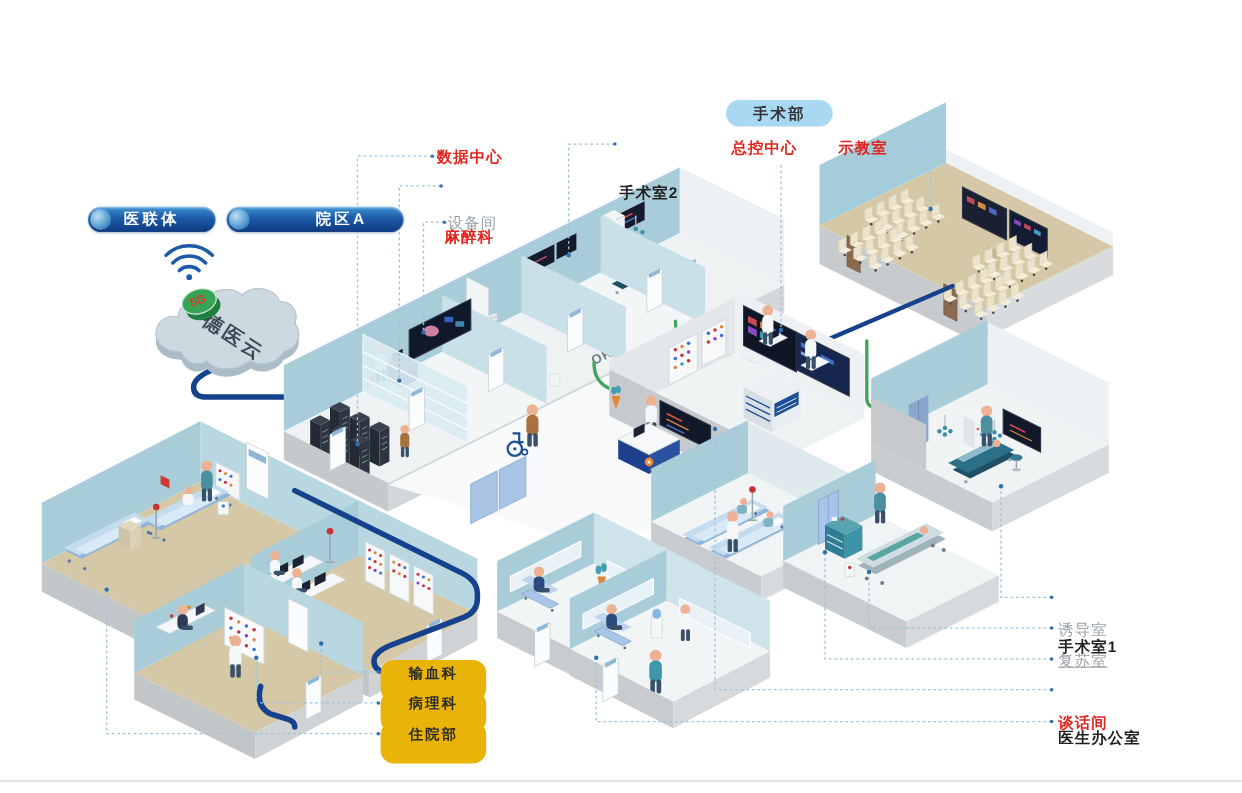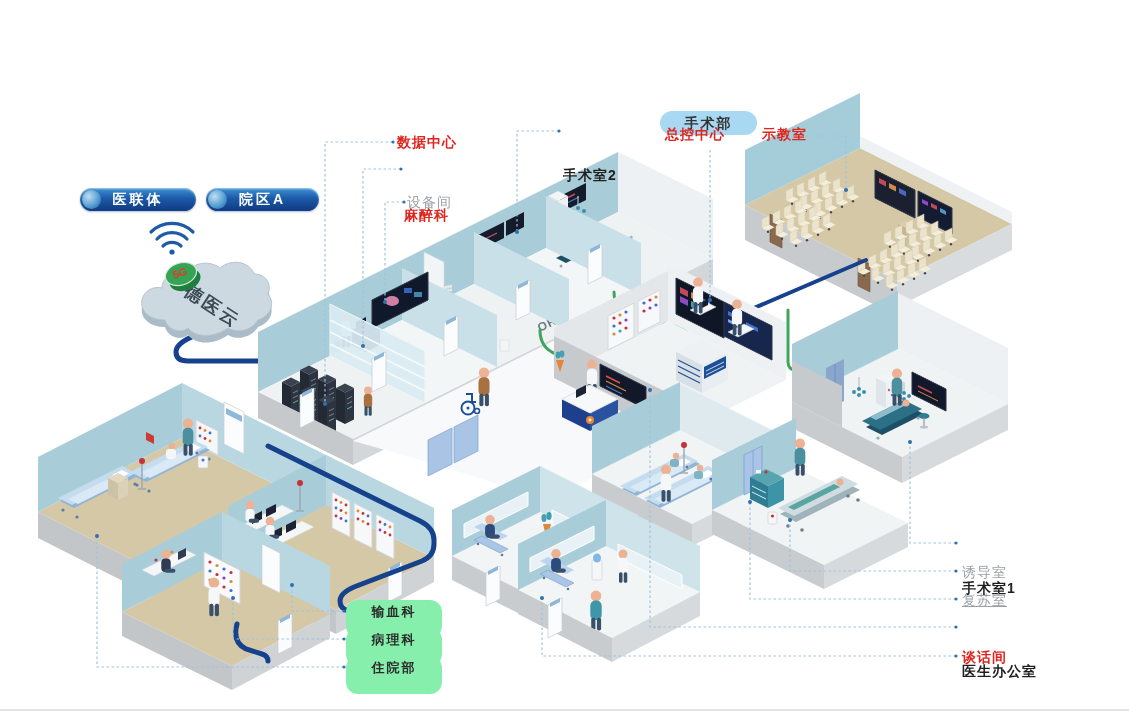--- a/index.html
+++ b/index.html
@@ -3,24 +3,24 @@
 <meta charset="utf-8">
 <style>
   html,body{margin:0;padding:0;background:#fff;}
   #stage{position:relative;width:1129px;height:721px;background:#ffffff;overflow:hidden;
          font-family:"Liberation Sans",sans-serif;}
   #scene{position:absolute;left:0;top:0;}
   .lbl{position:absolute;font:700 14px/16px "Liberation Sans",sans-serif;letter-spacing:1px;white-space:nowrap;}
   .lbl.red{color:#e0251f;}
   .lbl.dark{color:#1f1f1f;margin-top:44px;}
   .lbl.gray{color:#9aa2a8;font-weight:400;}
-  .pill-blue{position:absolute;width:96px;height:38px;border-radius:12px;background:#86efac;
+  .pill-blue{position:absolute;width:96px;height:38px;border-radius:12px;background:#eab308;
              color:#2b2b2b;font:700 13px/23px "Liberation Sans",sans-serif;text-align:center;letter-spacing:2px;}
   .pill-dept{position:absolute;left:660px;top:91px;width:97px;height:24px;border-radius:12px;background:#a9d9f2;
-             color:#333;font:700 14px/24px "Liberation Sans",sans-serif;text-align:center;letter-spacing:2px;margin-top:20px;}
+             color:#333;font:700 14px/24px "Liberation Sans",sans-serif;text-align:center;letter-spacing:2px;}
   .pill-navy{position:absolute;width:116px;height:23px;border-radius:12px;
              background:linear-gradient(180deg,#3d92d4 0%,#1c5aa8 45%,#0f3a80 100%);
              box-shadow:inset 0 1px 2px rgba(255,255,255,.55),0 1px 2px rgba(20,60,120,.35);
              color:#fff;font:700 14px/23px "Liberation Sans",sans-serif;text-align:center;letter-spacing:3px;margin-left:20px;}
   .pill-navy::before{content:"";position:absolute;left:2px;top:2px;width:19px;height:19px;border-radius:50%;
              background:radial-gradient(circle at 35% 35%,#cfeaf8 0%,#5fa8d8 55%,#1c5aa8 100%);opacity:.9;}
   #divider{position:absolute;left:0;top:709px;width:1129px;height:2px;background:#e2e3e5;}
 </style>
 </head>
 <body>
@@ -662,21 +662,21 @@
         <circle cx="956" cy="656" r="1.6"></circle>
     <circle cx="344" cy="611" r="1.6"></circle>
         <circle cx="344" cy="639" r="1.6"></circle>
         <circle cx="344" cy="667" r="1.6"></circle>
   </g>
 </svg>
 
 <div class="pill-dept">手术部</div>
 
 <div class="pill-navy" style="left:60px;top:188px;">医联体</div>
-<div class="pill-navy" style="left:186px;top:188px;width:113px;">院区A</div>
+<div class="pill-navy" style="left:186px;top:188px;width:113px;padding-left:48px;">院区A</div>
 
 <div class="lbl red" style="left:397px;top:134px;">数据中心</div>
 <div class="lbl red" style="left:404px;top:161px;margin-top:46px;">麻醉科</div>
 <div class="lbl gray" style="left:407px;top:194px;">设备间</div>
 <div class="lbl dark" style="left:563px;top:123px;">手术室2</div>
 <div class="lbl red" style="left:645px;top:126px;margin-left:20px;">总控中心</div>
 <div class="lbl red" style="left:762px;top:126px;">示教室</div>
 
 <div class="lbl dark" style="left:962px;top:536px;">手术室1</div>
 <div class="lbl gray" style="left:962px;top:564px;">诱导室</div>

